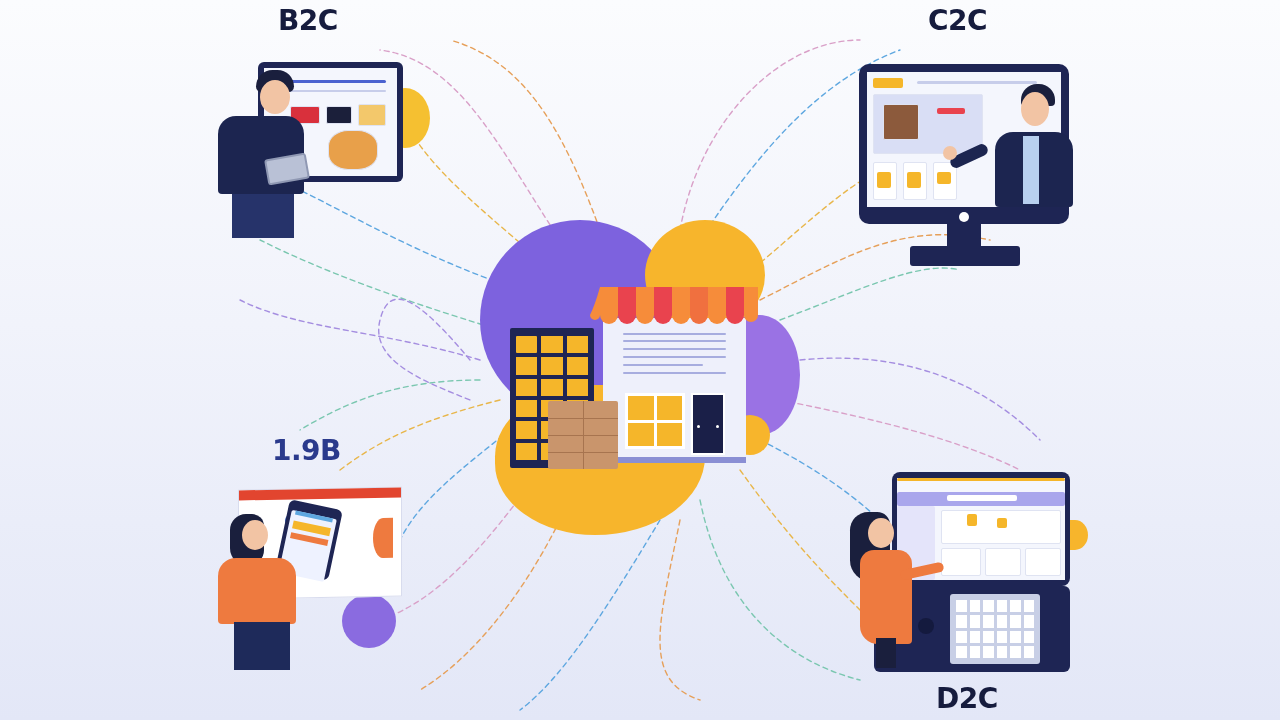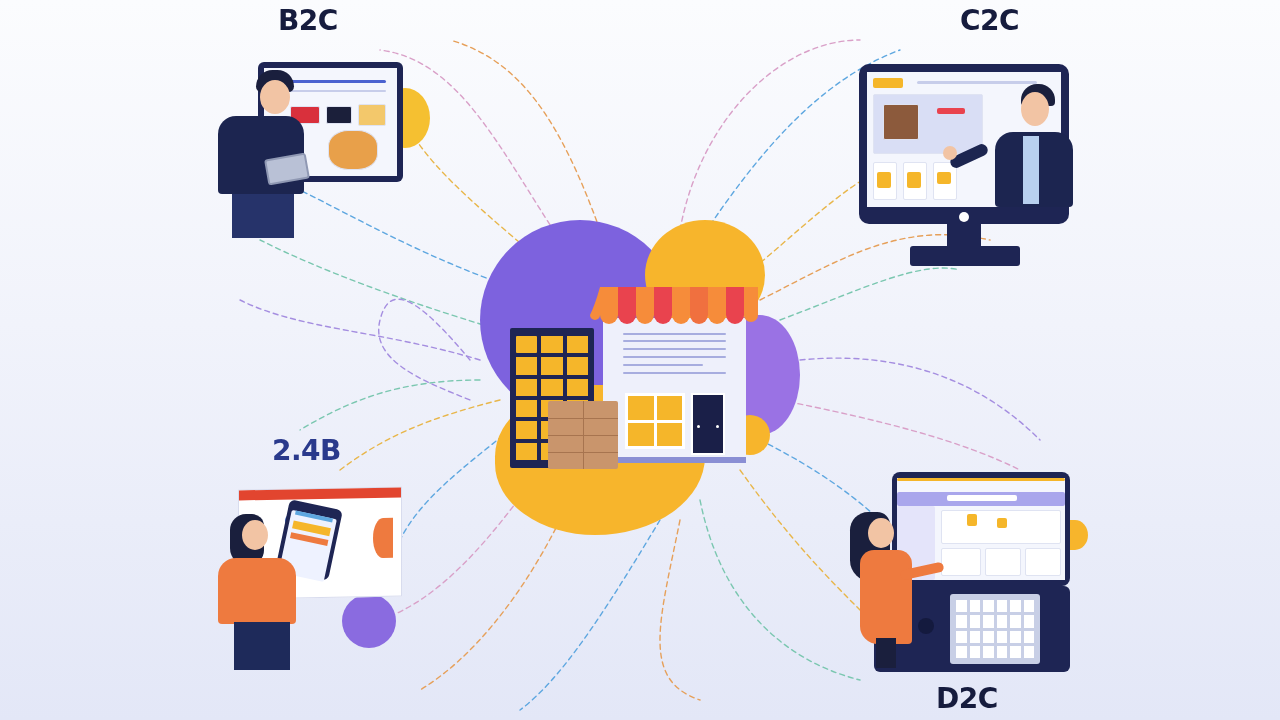--- a/index.html
+++ b/index.html
@@ -166,21 +166,21 @@
 
     <div>
       <div class="hair" style="left:46px;top:12px;width:38px;height:22px;border-radius:18px 18px 6px 6px;"></div>
       <div class="head" style="left:50px;top:22px;width:30px;height:34px;"></div>
       <div class="torso" style="left:8px;top:58px;width:86px;height:78px;background:#1c2550;"></div>
       <div style="position:absolute;left:56px;top:98px;width:42px;height:26px;background:#b9c1d6;border:2px solid #8f98b3;border-radius:3px;transform:rotate(-10deg);"></div>
       <div class="legs" style="left:22px;top:136px;width:62px;height:44px;background:#26336a;"></div>
     </div>
   </div>
 
-  <div class="label" style="left:960px;top:4px;">C2C</div>
+  <div class="label" style="left:928px;top:4px;">C2C</div>
   <div class="node" style="left:855px;top:60px;width:220px;height:210px;">
     <div class="frame" style="left:4px;top:4px;width:210px;height:160px;border-radius:10px;">
       <div class="screen" style="left:8px;top:8px;width:194px;height:135px;">
         <div class="bar" style="left:6px;top:6px;width:30px;height:10px;background:#f5b62a;"></div>
         <div class="bar" style="left:50px;top:9px;width:120px;height:3px;background:#c7cdea;"></div>
         <div class="card" style="left:6px;top:22px;width:110px;height:60px;background:#d9def5;"></div>
         <div class="card" style="left:16px;top:32px;width:36px;height:36px;background:#8c5a3c;"></div>
         <div class="bar" style="left:70px;top:36px;width:28px;height:6px;background:#e9434e;"></div>
         <div class="card" style="left:6px;top:90px;width:24px;height:38px;"></div>
         <div class="card" style="left:36px;top:90px;width:24px;height:38px;"></div>
@@ -197,21 +197,21 @@
     <div>
       <div class="hair" style="left:166px;top:24px;width:34px;height:22px;border-radius:16px 16px 4px 4px;"></div>
       <div class="head" style="left:166px;top:32px;width:28px;height:34px;"></div>
       <div class="torso" style="left:140px;top:72px;width:78px;height:75px;background:#1c2550;"></div>
       <div style="position:absolute;left:168px;top:76px;width:16px;height:68px;background:#b8d0ef;"></div>
       <div style="position:absolute;left:94px;top:90px;width:40px;height:12px;background:#1c2550;border-radius:6px;transform:rotate(-25deg);"></div>
       <div class="head" style="left:88px;top:86px;width:14px;height:14px;"></div>
     </div>
   </div>
 
-  <div class="label blue" style="left:272px;top:434px;">2.4B</div>
+  <div class="label blue" style="left:272px;top:434px;">1.9B</div>
   <div class="node" style="left:212px;top:484px;width:200px;height:186px;">
     <div class="blob" style="left:130px;top:110px;width:54px;height:54px;background:#8a6be0;"></div>
     <div style="position:absolute;left:26px;top:4px;width:164px;height:110px;background:#fff;border:1px solid #d8dcee;transform:skewY(-1deg);">
       <div style="position:absolute;left:0;top:0;width:100%;height:10px;background:#e2452f;"></div>
       <div style="position:absolute;right:8px;top:30px;width:20px;height:40px;background:#ee7a3f;border-radius:50% 0 0 50%;"></div>
       <div style="position:absolute;left:46px;top:24px;width:14px;height:14px;background:#3a66c9;border-radius:50%;"></div>
     </div>
     <div style="position:absolute;left:70px;top:20px;width:54px;height:72px;background:#1e2554;border-radius:6px;transform:rotate(12deg);padding:4px;">
       <div style="width:100%;height:100%;background:#eef2ff;border-radius:2px;">
         <div style="margin:6px 4px;height:4px;background:#5ea7e0;"></div>

